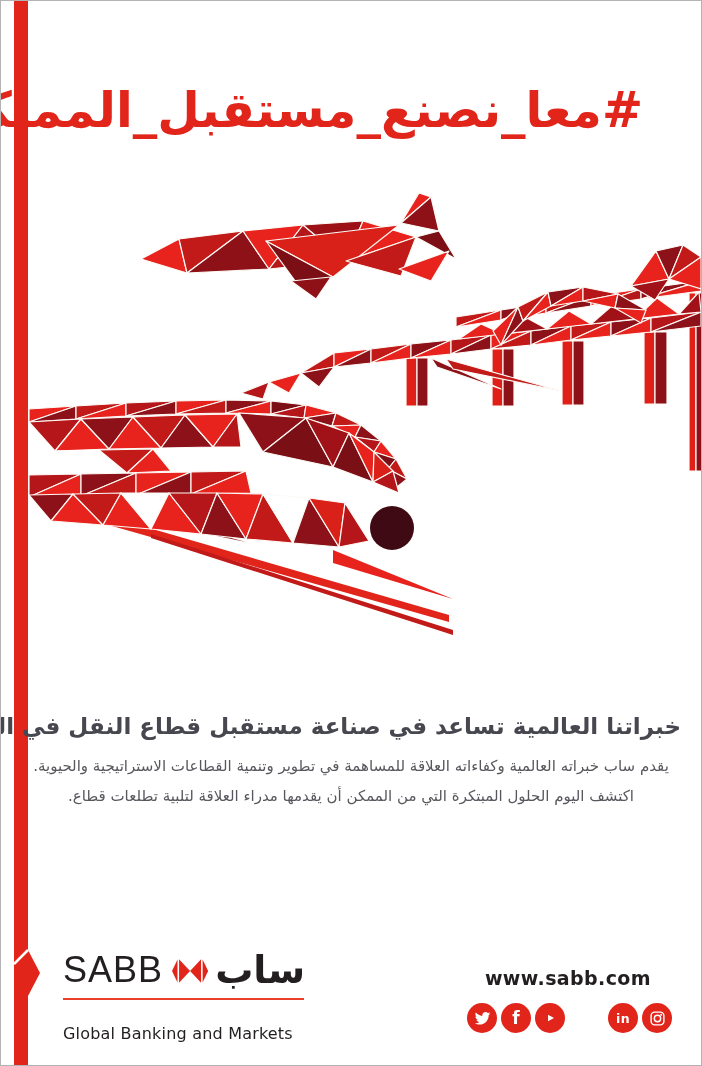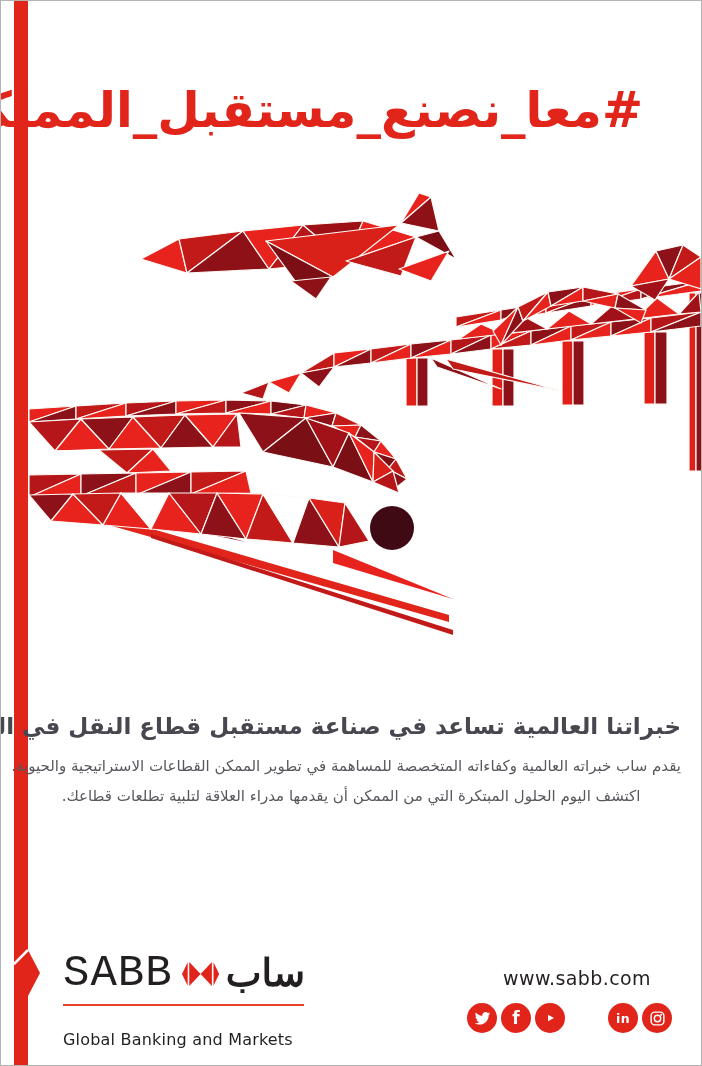--- a/index.html
+++ b/index.html
@@ -24,27 +24,27 @@
   .message{position:absolute;top:712px;left:20px;right:20px;text-align:center;direction:rtl;}
   .message .heading{
     font-size:23px;font-weight:700;color:#47474f;margin:0 0 12px;white-space:nowrap;
   }
   .message .body-line{
     display:block;font-size:15px;color:#57575d;line-height:30px;white-space:nowrap;
   }
   
   .logo-group{position:absolute;left:62px;top:950px;width:242px;}
   .logo-row{display:flex;align-items:center;}
-  .logo-latin{font-family:Liberation Mono, monospace;font-size:44px;color:#231f20;line-height:1;letter-spacing:1px;}
+  .logo-latin{font-family:Liberation Sans, sans-serif;font-size:36px;color:#231f20;line-height:1;letter-spacing:1px;}
   .logo-hex{margin:2px 7px 0 9px;}
-  .logo-arabic{font-size:38px;font-weight:700;color:#231f20;line-height:1;direction:rtl;font-family:Liberation Serif, serif;}
+  .logo-arabic{font-size:38px;font-weight:700;color:#231f20;line-height:1;direction:rtl;}
   .logo-rule{height:2px;background:#e8402a;margin-top:9px;width:241px;}
   .logo-tagline{margin-top:24px;font-size:16px;color:#231f20;letter-spacing:0.2px;white-space:nowrap;}
   .website{
-    position:absolute;top:966px;right:50px;font-size:19px;font-weight:400;color:#231f20;letter-spacing:0.4px;
+    position:absolute;top:966px;right:50px;font-size:19px;font-weight:700;color:#231f20;letter-spacing:0.4px;
   }
   .social{position:absolute;top:1002px;right:29px;display:flex;gap:4px;}
   .social .circle{
     width:30px;height:30px;border-radius:50%;background:#e1251b;
     display:flex;align-items:center;justify-content:center;
     color:#fff;font-weight:700;
   }
   .social .glyph-f{font-size:17px;font-family:"DejaVu Sans",sans-serif;}
   .social .glyph-in{font-size:12.5px;letter-spacing:0.5px;margin-left:39px;}
 </style>
@@ -233,22 +233,22 @@
       <polygon points="262,493 308,497 292,542" fill="#ffffff"></polygon>
       <polygon points="292,542 308,497 338,546" fill="#8c1118"></polygon>
       <polygon points="308,497 344,502 338,546" fill="#d92019"></polygon>
       <polygon points="338,546 344,502 368,540" fill="#b5161a"></polygon>
     </g>
   </svg>
 
   <div class="message">
     <h2 class="heading">خبراتنا العالمية تساعد في صناعة مستقبل قطاع النقل في المملكة</h2>
     <p style="margin:0">
-      <span class="body-line">يقدم ساب خبراته العالمية وكفاءاته المتخصصة للمساهمة في تطوير الممكن القطاعات الاستراتيجية والحيوية.</span>
-      <span class="body-line">اكتشف اليوم الحلول المبتكرة التي من الممكن أن يقدمها مدراء العلاقة لتلبية تطلعات قطاعك.</span>
+      <span class="body-line">يقدم ساب خبراته العالمية وكفاءاته العلاقة للمساهمة في تطوير وتنمية القطاعات الاستراتيجية والحيوية.</span>
+      <span class="body-line">اكتشف اليوم الحلول المبتكرة التي من الممكن أن يقدمها مدراء العلاقة لتلبية تطلعات قطاع.</span>
     </p>
   </div>
 
   <div class="logo-group">
     <div class="logo-row">
       <span class="logo-latin">SABB</span>
       <svg class="logo-hex" width="46" height="30" viewBox="0 0 46 30">
         <polygon points="7,0.5 7,29.5 0,15" fill="#e1251b"></polygon>
         <polygon points="39,0.5 39,29.5 46,15" fill="#e1251b"></polygon>
         <polygon points="9,0 23,15 9,30" fill="#e1251b"></polygon>

